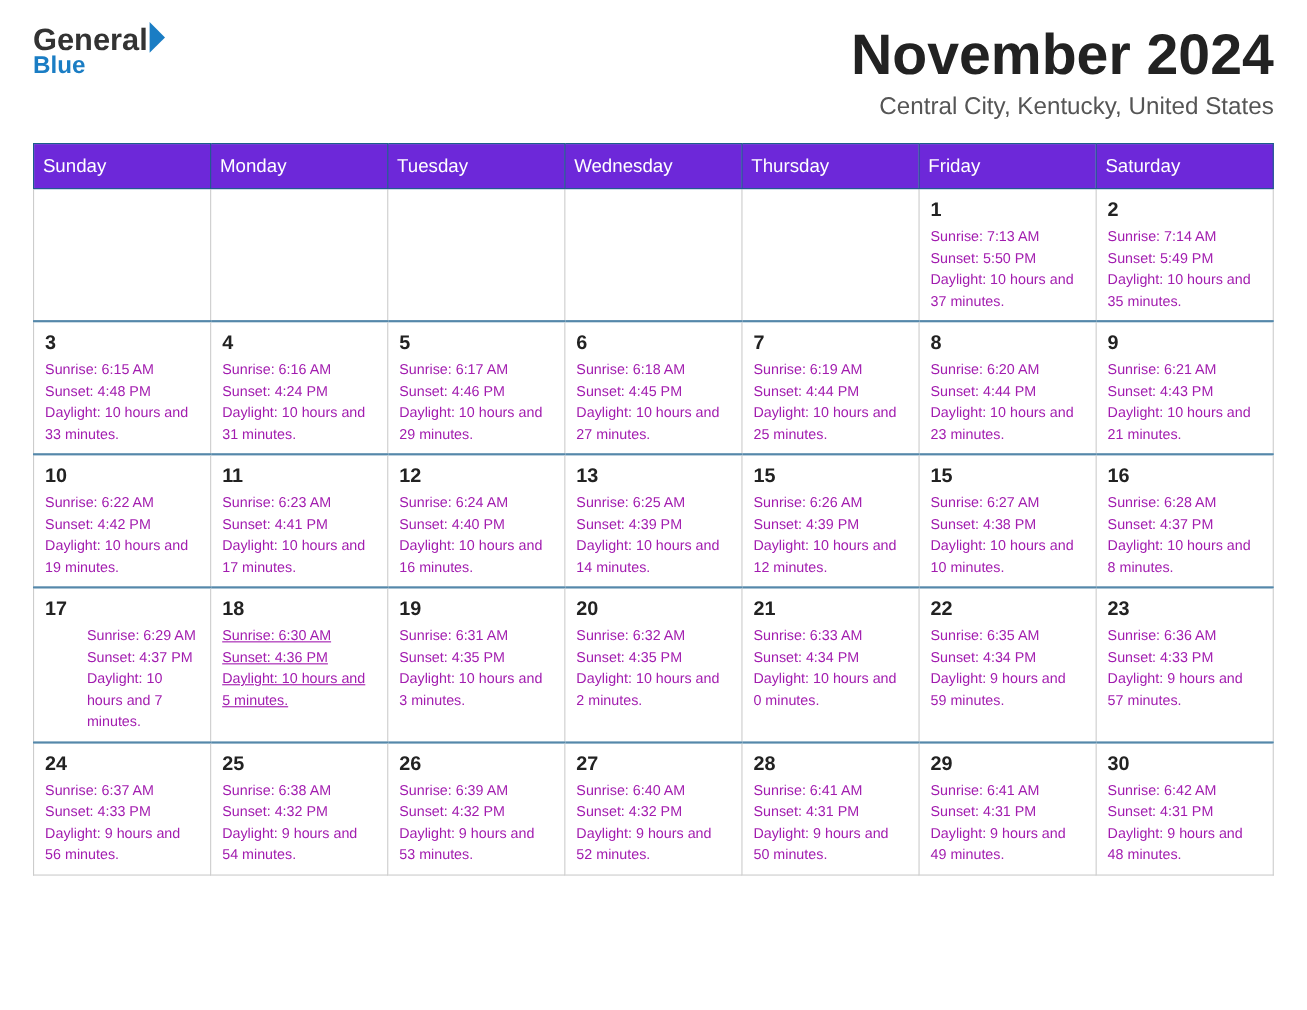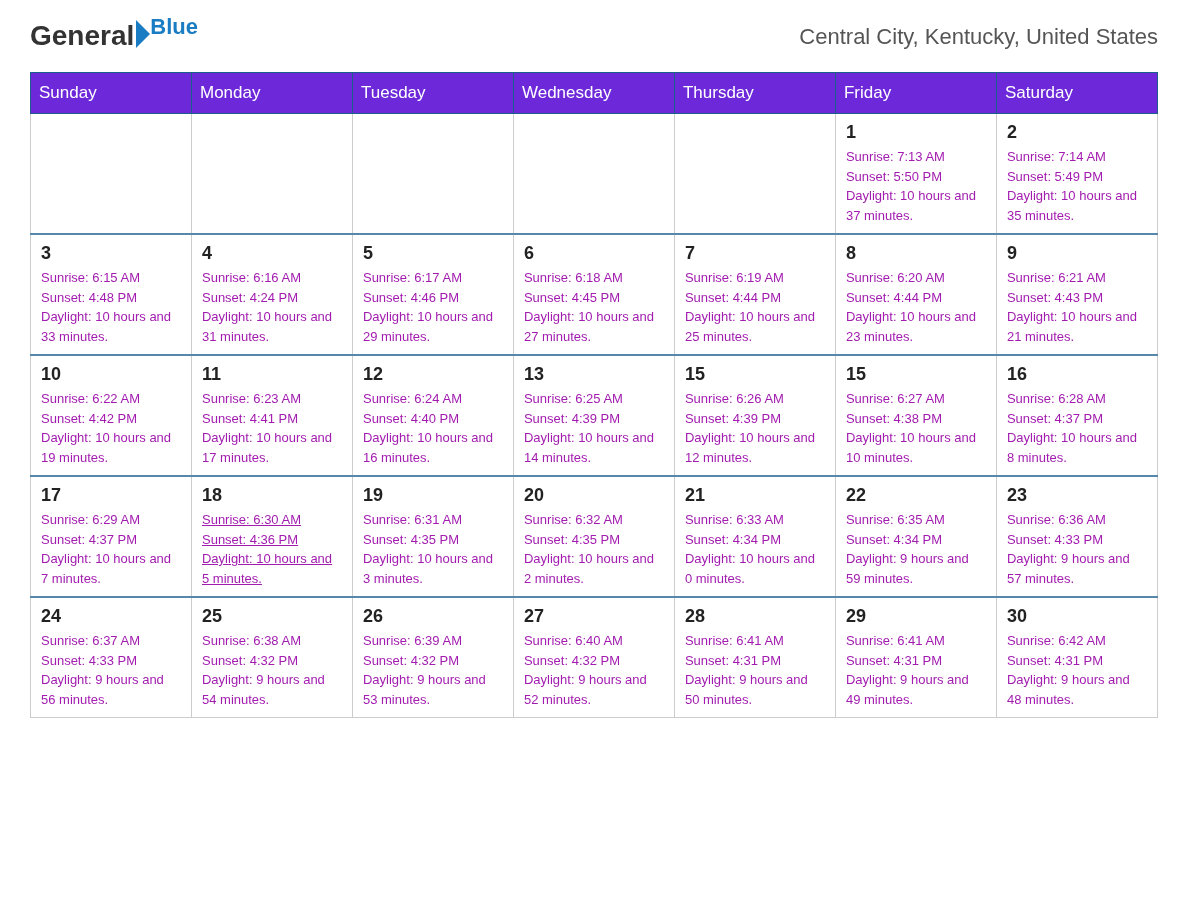--- a/index.html
+++ b/index.html
@@ -10,21 +10,21 @@
       color: #333;
     }
     .header-area {
       display: flex;
       justify-content: space-between;
       align-items: flex-start;
       margin-bottom: 20px;
     }
     .logo-area {
       display: flex;
-      flex-direction: row;
+      flex-direction: column;
       align-items: flex-start;
     }
     .logo-text {
       display: flex;
       align-items: center;
       font-size: 28px;
       font-weight: bold;
       color: #333;
     }
     .logo-arrow {
@@ -101,20 +101,21 @@
 
 <div class="header-area">
   <div class="logo-area">
     <div class="logo-text">
       <span>General</span>
       <span class="logo-arrow"></span>
     </div>
     <div class="logo-subtitle">Blue</div>
   </div>
   <div class="title-area">
+    <div class="calendar-title">November 2024</div>
     <div class="calendar-subtitle">Central City, Kentucky, United States</div>
   </div>
 </div>
 
 <table class="calendar-table">
   <thead>
     <tr>
     <th>Sunday</th>
         <th>Monday</th>
         <th>Tuesday</th>
@@ -228,21 +229,21 @@
         <td>
           <div class="day-number">16</div>
           <div class="day-info" style="white-space: pre-line;">Sunrise: 6:28 AM
 Sunset: 4:37 PM
 Daylight: 10 hours and 8 minutes.</div>
         </td>
       </tr>
       <tr>
         <td>
           <div class="day-number">17</div>
-          <div class="day-info" style="white-space: pre-line;">Sunrise: 6:29 AM
+          <div class="day-info" style="white-space: pre-line; margin-left: 38px;">Sunrise: 6:29 AM
 Sunset: 4:37 PM
 Daylight: 10 hours and 7 minutes.</div>
         </td>
         <td>
           <div class="day-number">18</div>
           <div class="day-info" style="white-space: pre-line; text-decoration: underline;">Sunrise: 6:30 AM
 Sunset: 4:36 PM
 Daylight: 10 hours and 5 minutes.</div>
         </td>
         <td>

